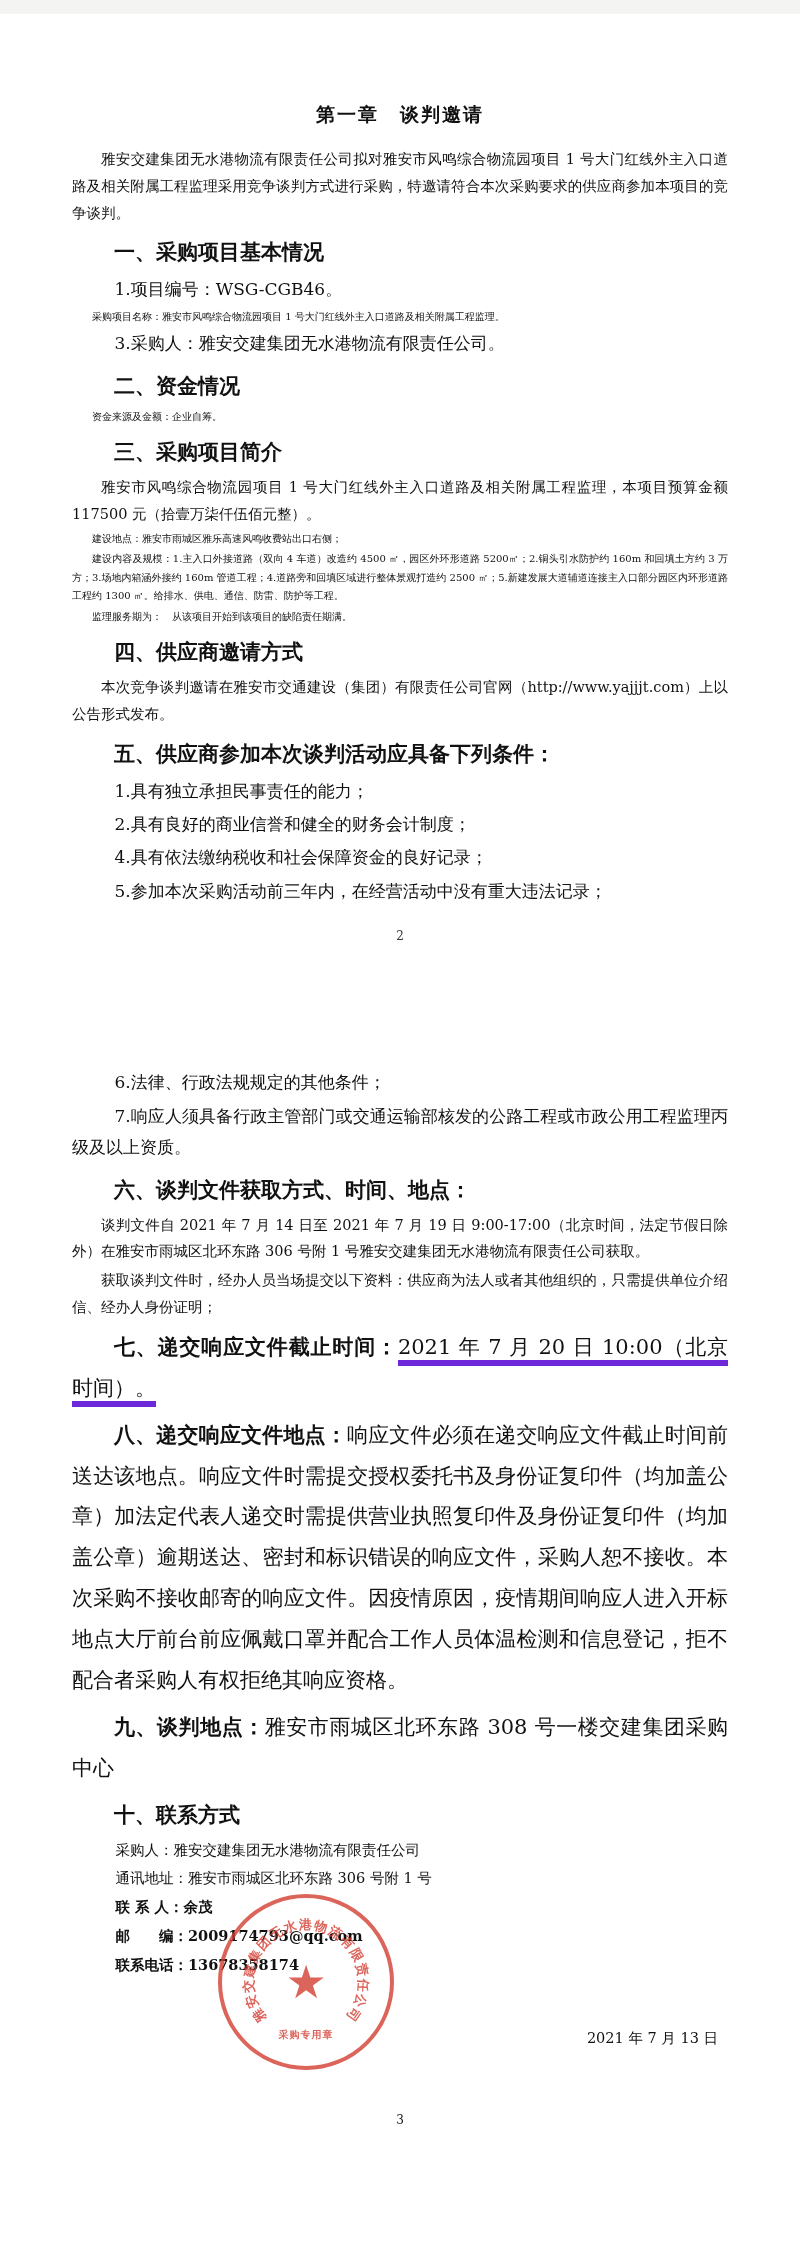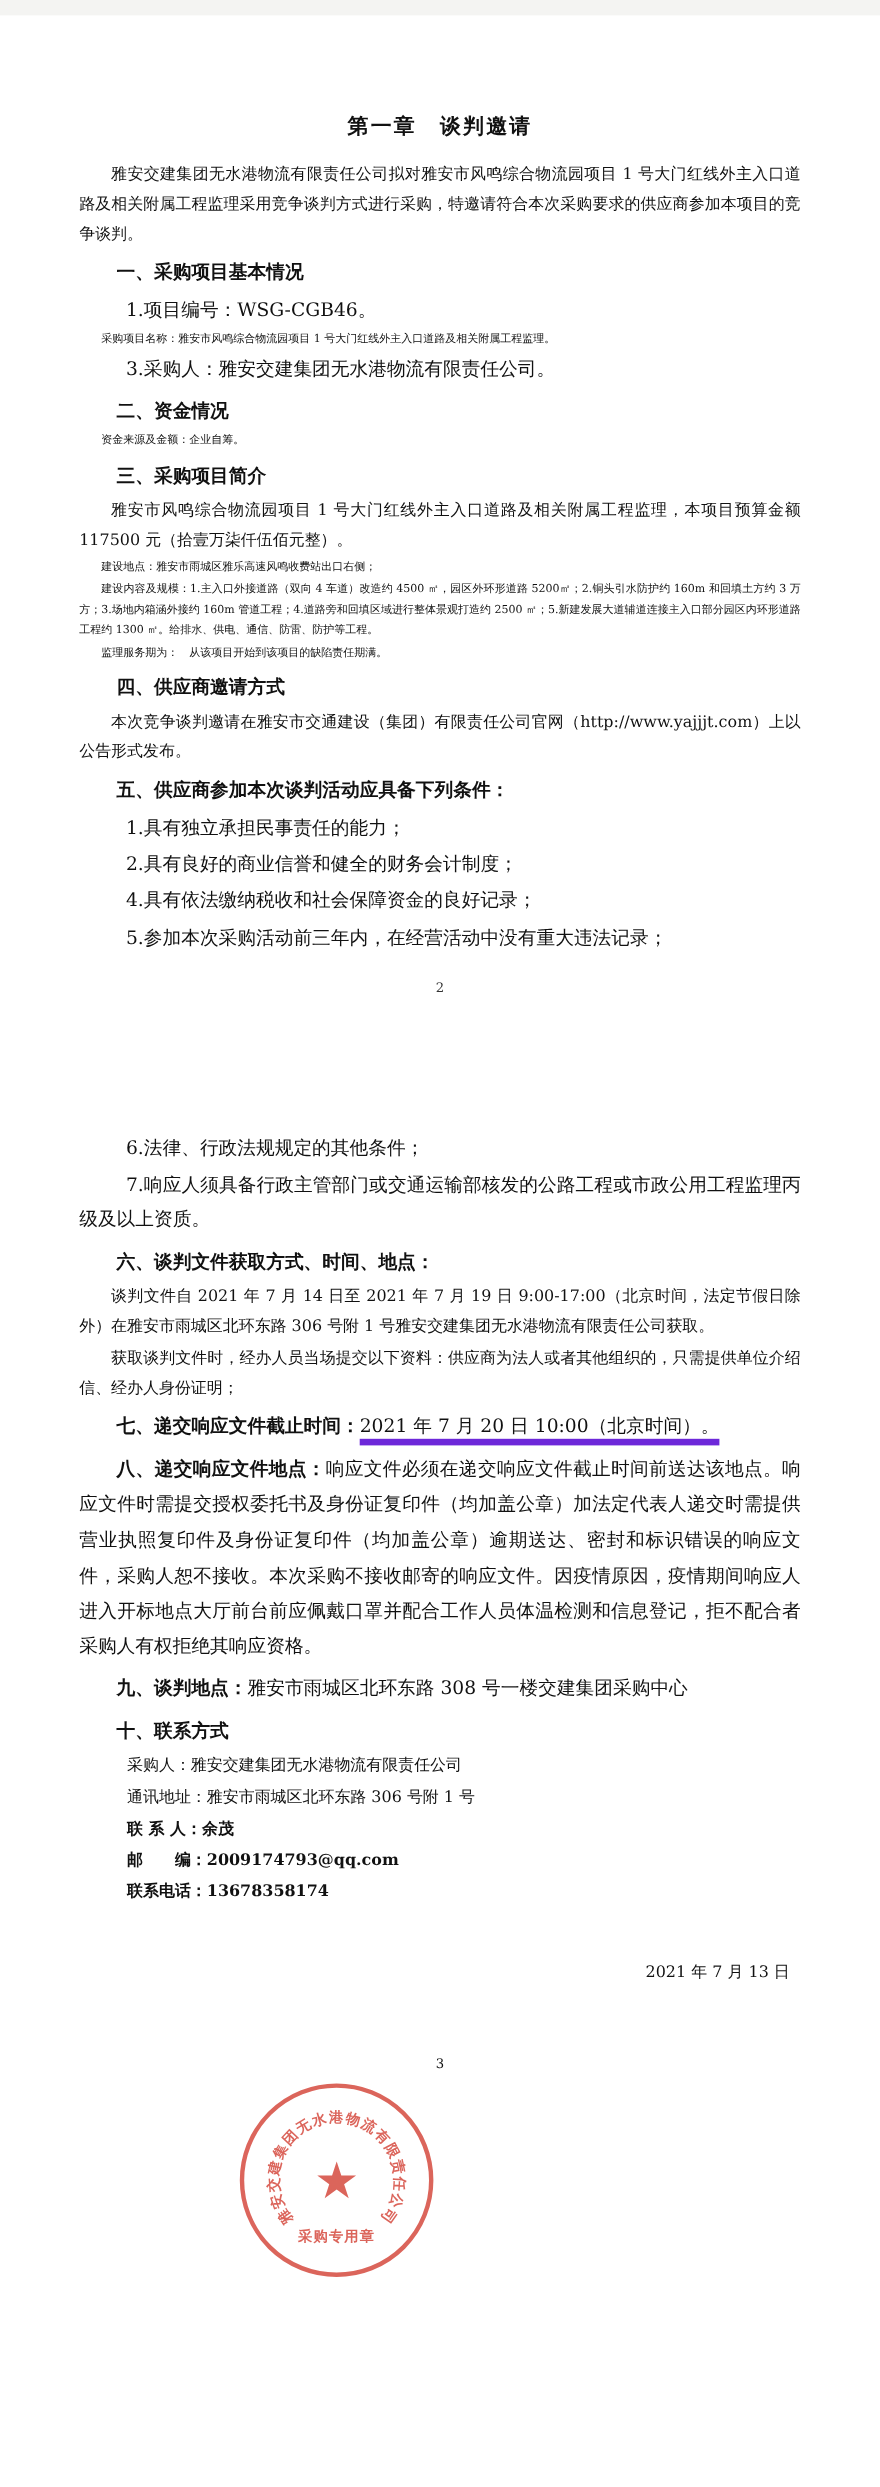--- a/index.html
+++ b/index.html
@@ -30,21 +30,21 @@
     margin: 0 0 2px 0;
     font-size: 14.5px;
     line-height: 1.85;
     text-align: justify;
     text-justify: inter-ideograph;
   }
   .indent2 { text-indent: 2em; }
   .indent3 { text-indent: 3em; }
   .heading {
     font-weight: bold;
-    font-size: 17px;
+    font-size: 21px;
     text-indent: 2em;
     margin: 6px 0 2px 0;
     line-height: 1.9;
   }
   .sub {
     text-indent: 2em;
     font-size: 10px;
     line-height: 1.85;
   }
   .sub2 {
@@ -113,21 +113,21 @@
     transform-origin: 0 0;
     font-family: "DejaVu Serif", "Liberation Serif", serif;
     white-space: nowrap;
   }
   .seal-bottom {
     position: absolute;
     left: 50%;
     bottom: 24px;
     transform: translateX(-50%);
     color: #d23a2e;
-    font-size: 13px;
+    font-size: 10px;
     font-weight: bold;
     letter-spacing: 1px;
     white-space: nowrap;
   }
 </style>
 </head>
 <body>
 
 <div class="page">
 

